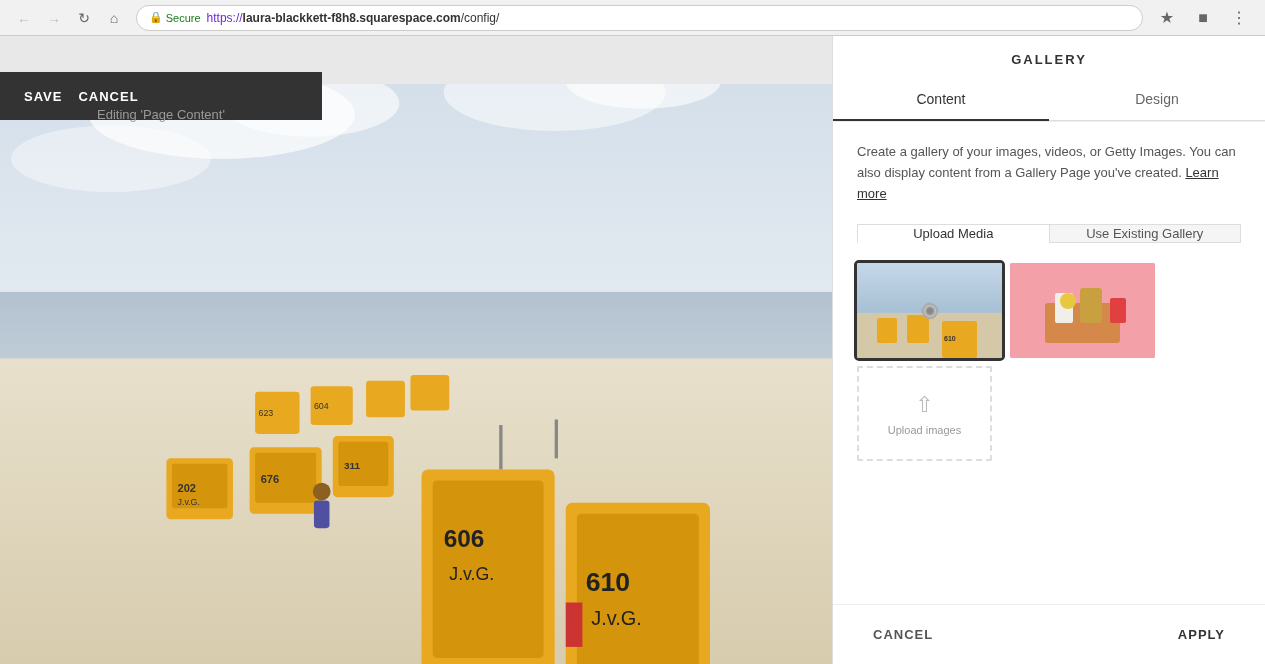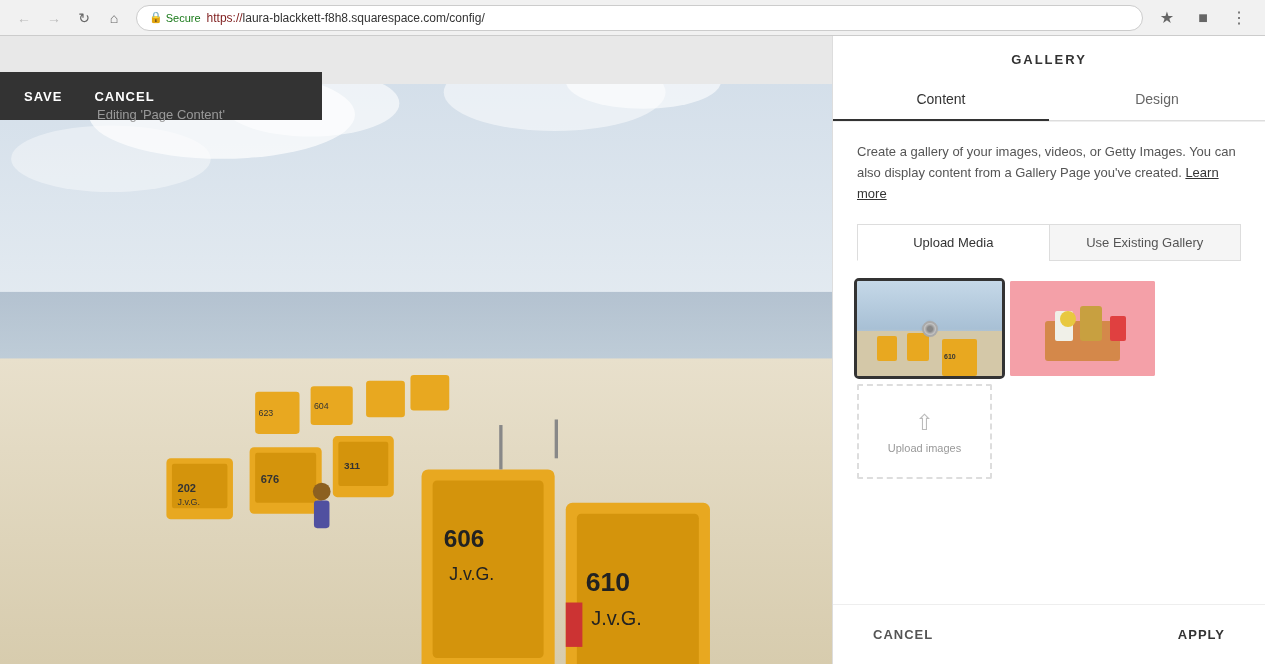--- a/index.html
+++ b/index.html
@@ -91,21 +91,21 @@
       height: calc(664px - 36px);
     }
 
     
     .editor-toolbar {
       background: #333;
       height: 48px;
       display: flex;
       align-items: center;
       padding: 0 24px;
-      gap: 32px;
+      gap: 16px;
       position: absolute;
       top: 36px;
       left: 0;
       right: 510px;
       z-index: 10;
     }
     .toolbar-btn {
       background: none;
       border: none;
       color: white;
@@ -206,21 +206,21 @@
       cursor: pointer;
     }
 
     
     .source-tabs {
       display: flex;
       margin-bottom: 20px;
     }
     .source-tab {
       flex: 1;
-      padding: 10px;
+      padding: 1px;
       text-align: center;
       font-size: 13px;
       color: #555;
       background: #f5f5f5;
       cursor: pointer;
       border: 1px solid #ddd;
     }
     .source-tab.active {
       background: white;
       color: #333;
@@ -344,21 +344,21 @@
     <button class="nav-btn disabled">→</button>
     <button class="nav-btn">↻</button>
     <button class="nav-btn home-btn">⌂</button>
   </div>
   <div class="address-bar">
     <span class="secure-badge">
       <span>🔒</span>
       <span>Secure</span>
     </span>
     <span class="url-text">
-      <span style="color:#7f1d1d;">https://</span><span style="font-weight:400;">laura-blackkett-f8h8.squarespace.com</span><span>/config/</span>
+      <span style="color:#6d28d9;">https://</span><span style="font-weight:700;">laura-blackkett-f8h8.squarespace.com</span><span>/config/</span>
     </span>
   </div>
   <div class="browser-actions">
     <button class="browser-action-btn">★</button>
     <button class="browser-action-btn">■</button>
     <button class="browser-action-btn">⋮</button>
   </div>
 </div>
 
 <div class="main-layout">

